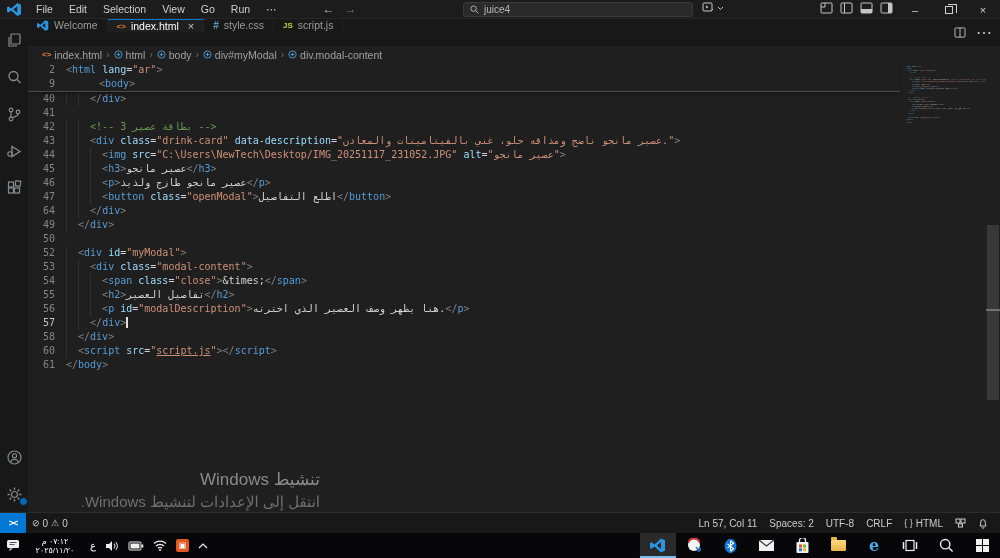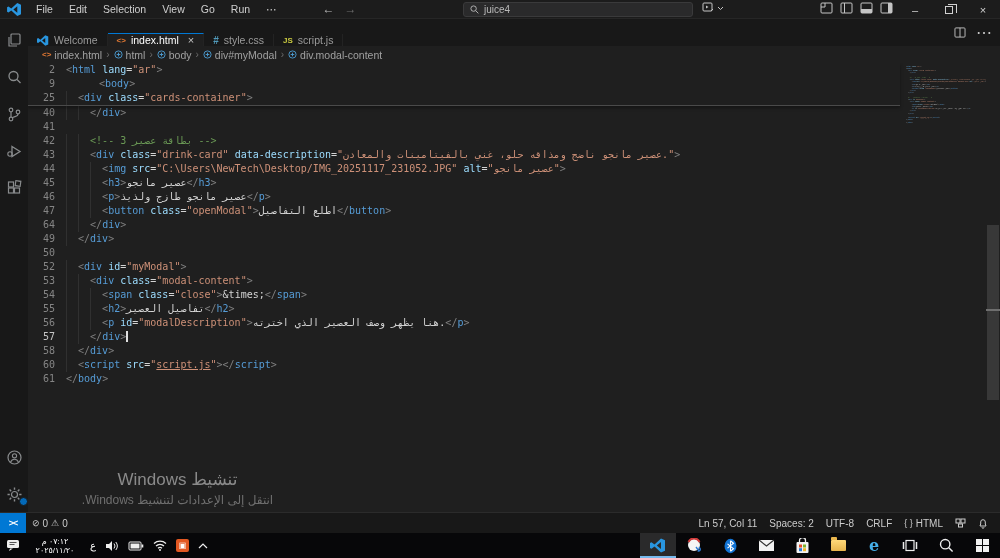--- a/index.html
+++ b/index.html
@@ -25,21 +25,21 @@
   .body-row{flex:1 1 auto;display:flex;min-height:0}
   .activitybar{width:28px;background:#181818;display:flex;flex-direction:column;align-items:center;padding-top:11px;gap:17px}
   .ab-spacer{flex:1}
   .ab-icon{width:20px;height:20px;display:flex;align-items:center;justify-content:center;opacity:.85}
   .gear-wrap{position:relative;margin-bottom:8px}
   .gear-badge{position:absolute;right:-4px;bottom:-2px;width:9px;height:9px;border-radius:50%;background:#0078d4;border:1px solid #181818}
 
   .editor-col{flex:1;display:flex;flex-direction:column;min-width:0}
 
   
-  .tabbar{height:27px;background:#181818;display:flex;align-items:flex-end;position:relative}
+  .tabbar{height:27px;background:#181818;display:flex;align-items:flex-start;position:relative}
   .tab{display:flex;align-items:center;gap:5px;padding:0 9px;font-size:10.5px;color:#9b9b9b;background:#181818;border-right:1px solid #232323;position:relative}
   .tab.active{background:#1f1f1f;color:#fff;border-top:1px solid #0078d4}
   .tab .ticon{font-weight:bold;font-size:8px}
   .tab .close{margin-left:4px;color:#c3c3c3;font-size:11px}
   .tab-actions{position:absolute;right:8px;top:0;height:27px;display:flex;align-items:center;gap:10px;color:#c5c5c5}
 
   
   .breadcrumbbar{height:17px;background:#1f1f1f;display:flex;align-items:center;font-size:10.5px;color:#a0a0a0;padding-left:14px;gap:3px}
   .bc-sep{color:#6b6b6b;font-size:10px;margin:0 1px}
   .bc-item{display:flex;align-items:center;gap:3px}
@@ -58,23 +58,23 @@
   .tk-p{color:#808080}.tk-t{color:#569cd6}.tk-a{color:#9cdcfe}.tk-s{color:#ce9178}
   .tk-x{color:#d4d4d4}.tk-c{color:#6a9955}.tk-k{color:#ce9178;text-decoration:underline}
   .caret{display:inline-block;width:1.5px;height:11px;background:#e0e0e0;vertical-align:-2px}
 
   .minimap{position:absolute;top:2px;right:14px;width:80px;height:180px;overflow:hidden;z-index:2}
   #mm{transform:scale(.16);transform-origin:0 0;width:520px;opacity:.9}
   .scrollbar{position:absolute;right:0;top:0;width:14px;height:100%;z-index:4}
   .scroll-thumb{position:absolute;right:1px;top:162px;width:12px;height:175px;background:rgba(110,110,110,.32)}
   .scroll-mark{position:absolute;right:0;top:246px;width:14px;height:2px;background:#6f6f6f}
 
-  .watermark{position:absolute;left:7px;top:406px;width:285px;text-align:center;direction:rtl;z-index:5}
+  .watermark{position:absolute;left:7px;top:406px;width:285px;direction:rtl;z-index:5}
   .watermark .w1{font-size:17px;color:#8a8a8a}
-  .watermark .w2{font-size:12px;color:#6f6f6f;margin-top:3px}
+  .watermark .w2{font-size:15px;color:#6f6f6f;margin-top:3px}
 
   
   .statusbar{height:21px;background:#181818;border-top:1px solid #2b2b2b;display:flex;align-items:center;font-size:10px;color:#cccccc;flex:0 0 auto}
   .remote{width:26px;height:100%;background:#0078d4;color:#fff;display:flex;align-items:center;justify-content:center;font-size:9px;font-weight:bold;letter-spacing:-1px}
   .sb-item{padding:0 6px;display:flex;align-items:center;gap:3px}
   .sb-right{margin-left:auto;display:flex;align-items:center;padding-right:6px}
   .sb-glyph{font-size:9px}
 
   
   .taskbar{height:25px;background:#070709;display:flex;align-items:center;flex:0 0 auto;position:relative}
@@ -277,21 +277,20 @@
               <path d="M3 5h4M5 3v4" stroke="#4d9fd6"></path>
             </svg>
             <span>div.modal-content</span>
           </span>
       </div>
 
       <div class="editor-body">
         <div id="sticky" class="code-font">
             <div class="cl"><span class="ln">2</span><span class="lt" style="padding-left: 0ch;"><span class="tk-p">&lt;</span><span class="tk-t">html</span><span class="tk-x"> </span><span class="tk-a">lang</span><span class="tk-x">=</span><span class="tk-s">"ar"</span><span class="tk-p">&gt;</span></span></div>
             <div class="cl"><span class="ln">9</span><span class="lt" style="padding-left: 0ch; margin-left: 33px;"><span class="tk-p">&lt;</span><span class="tk-t">body</span><span class="tk-p">&gt;</span></span></div>
-            <div class="cl"><span class="ln">25</span><span class="lt" style="padding-left: 2ch;"><span class="ig" style="left: 0ch;"></span><span class="tk-p">&lt;</span><span class="tk-t">div</span><span class="tk-x"> </span><span class="tk-a">class</span><span class="tk-x">=</span><span class="tk-s">"cards-container"</span><span class="tk-p">&gt;</span></span></div>
           </div>
         <div id="code" class="code-font">
             <div class="cl"><span class="ln">40</span><span class="lt" style="padding-left: 4ch;"><span class="ig" style="left: 0ch;"></span><span class="ig" style="left: 2ch;"></span><span class="tk-p">&lt;/</span><span class="tk-t">div</span><span class="tk-p">&gt;</span></span></div>
             <div class="cl"><span class="ln">41</span><span class="lt" style="padding-left: 0ch;"></span></div>
             <div class="cl"><span class="ln">42</span><span class="lt" style="padding-left: 4ch;"><span class="ig" style="left: 0ch;"></span><span class="ig" style="left: 2ch;"></span><span class="tk-c">&lt;!-- بطاقة عصير 3 --&gt;</span></span></div>
             <div class="cl"><span class="ln">43</span><span class="lt" style="padding-left: 4ch;"><span class="ig" style="left: 0ch;"></span><span class="ig" style="left: 2ch;"></span><span class="tk-p">&lt;</span><span class="tk-t">div</span><span class="tk-x"> </span><span class="tk-a">class</span><span class="tk-x">=</span><span class="tk-s">"drink-card"</span><span class="tk-x"> </span><span class="tk-a">data-description</span><span class="tk-x">=</span><span class="tk-s">"عصير مانجو ناضج ومذاقه حلو، غني بالفيتامينات والمعادن."</span><span class="tk-p">&gt;</span></span></div>
             <div class="cl"><span class="ln">44</span><span class="lt" style="padding-left: 6ch;"><span class="ig" style="left: 0ch;"></span><span class="ig" style="left: 2ch;"></span><span class="ig" style="left: 4ch;"></span><span class="tk-p">&lt;</span><span class="tk-t">img</span><span class="tk-x"> </span><span class="tk-a">src</span><span class="tk-x">=</span><span class="tk-s">"C:\Users\NewTech\Desktop/IMG_20251117_231052.JPG"</span><span class="tk-x"> </span><span class="tk-a">alt</span><span class="tk-x">=</span><span class="tk-s">"عصير مانجو"</span><span class="tk-p">&gt;</span></span></div>
             <div class="cl"><span class="ln">45</span><span class="lt" style="padding-left: 6ch;"><span class="ig" style="left: 0ch;"></span><span class="ig" style="left: 2ch;"></span><span class="ig" style="left: 4ch;"></span><span class="tk-p">&lt;</span><span class="tk-t">h3</span><span class="tk-p">&gt;</span><span class="tk-x">عصير مانجو</span><span class="tk-p">&lt;/</span><span class="tk-t">h3</span><span class="tk-p">&gt;</span></span></div>
             <div class="cl"><span class="ln">46</span><span class="lt" style="padding-left: 6ch;"><span class="ig" style="left: 0ch;"></span><span class="ig" style="left: 2ch;"></span><span class="ig" style="left: 4ch;"></span><span class="tk-p">&lt;</span><span class="tk-t">p</span><span class="tk-p">&gt;</span><span class="tk-x">عصير مانجو طازج ولذيذ</span><span class="tk-p">&lt;/</span><span class="tk-t">p</span><span class="tk-p">&gt;</span></span></div>
             <div class="cl"><span class="ln">47</span><span class="lt" style="padding-left: 6ch;"><span class="ig" style="left: 0ch;"></span><span class="ig" style="left: 2ch;"></span><span class="ig" style="left: 4ch;"></span><span class="tk-p">&lt;</span><span class="tk-t">button</span><span class="tk-x"> </span><span class="tk-a">class</span><span class="tk-x">=</span><span class="tk-s">"openModal"</span><span class="tk-p">&gt;</span><span class="tk-x">اطلع التفاصيل</span><span class="tk-p">&lt;/</span><span class="tk-t">button</span><span class="tk-p">&gt;</span></span></div>

